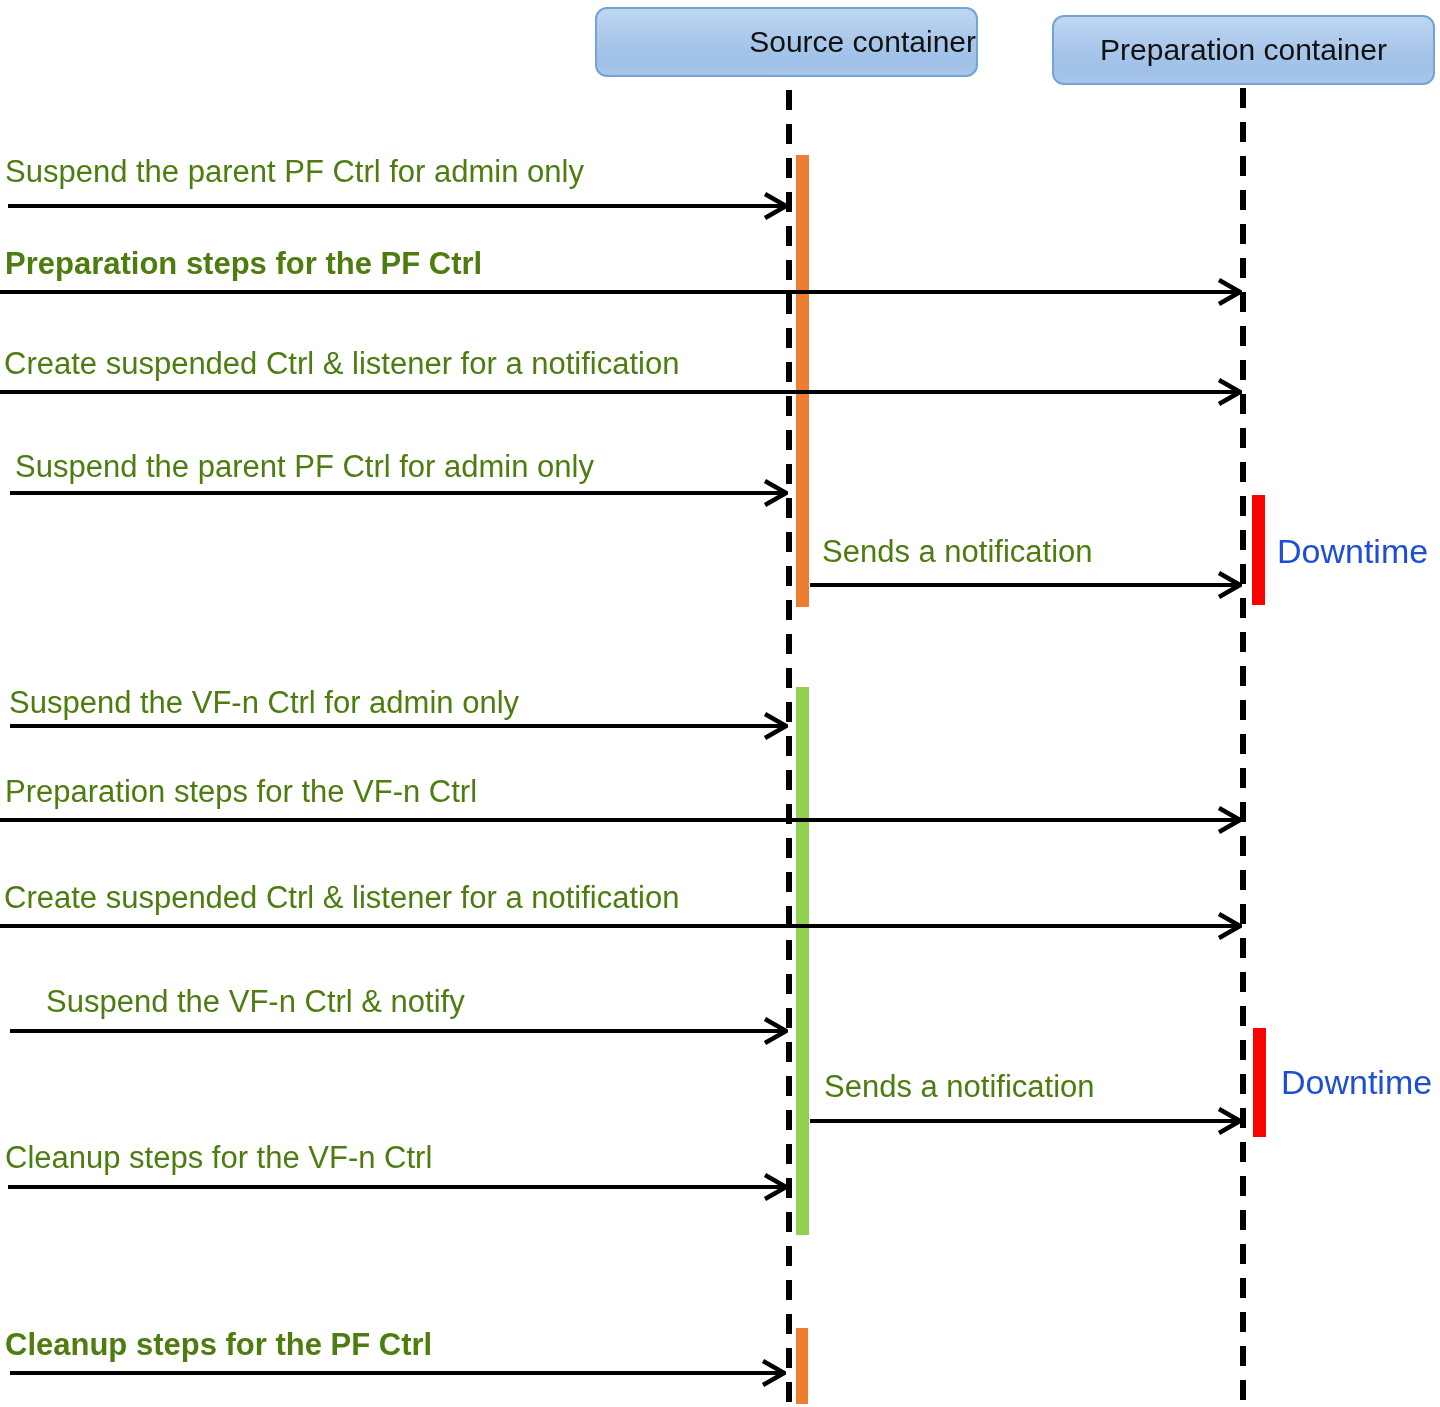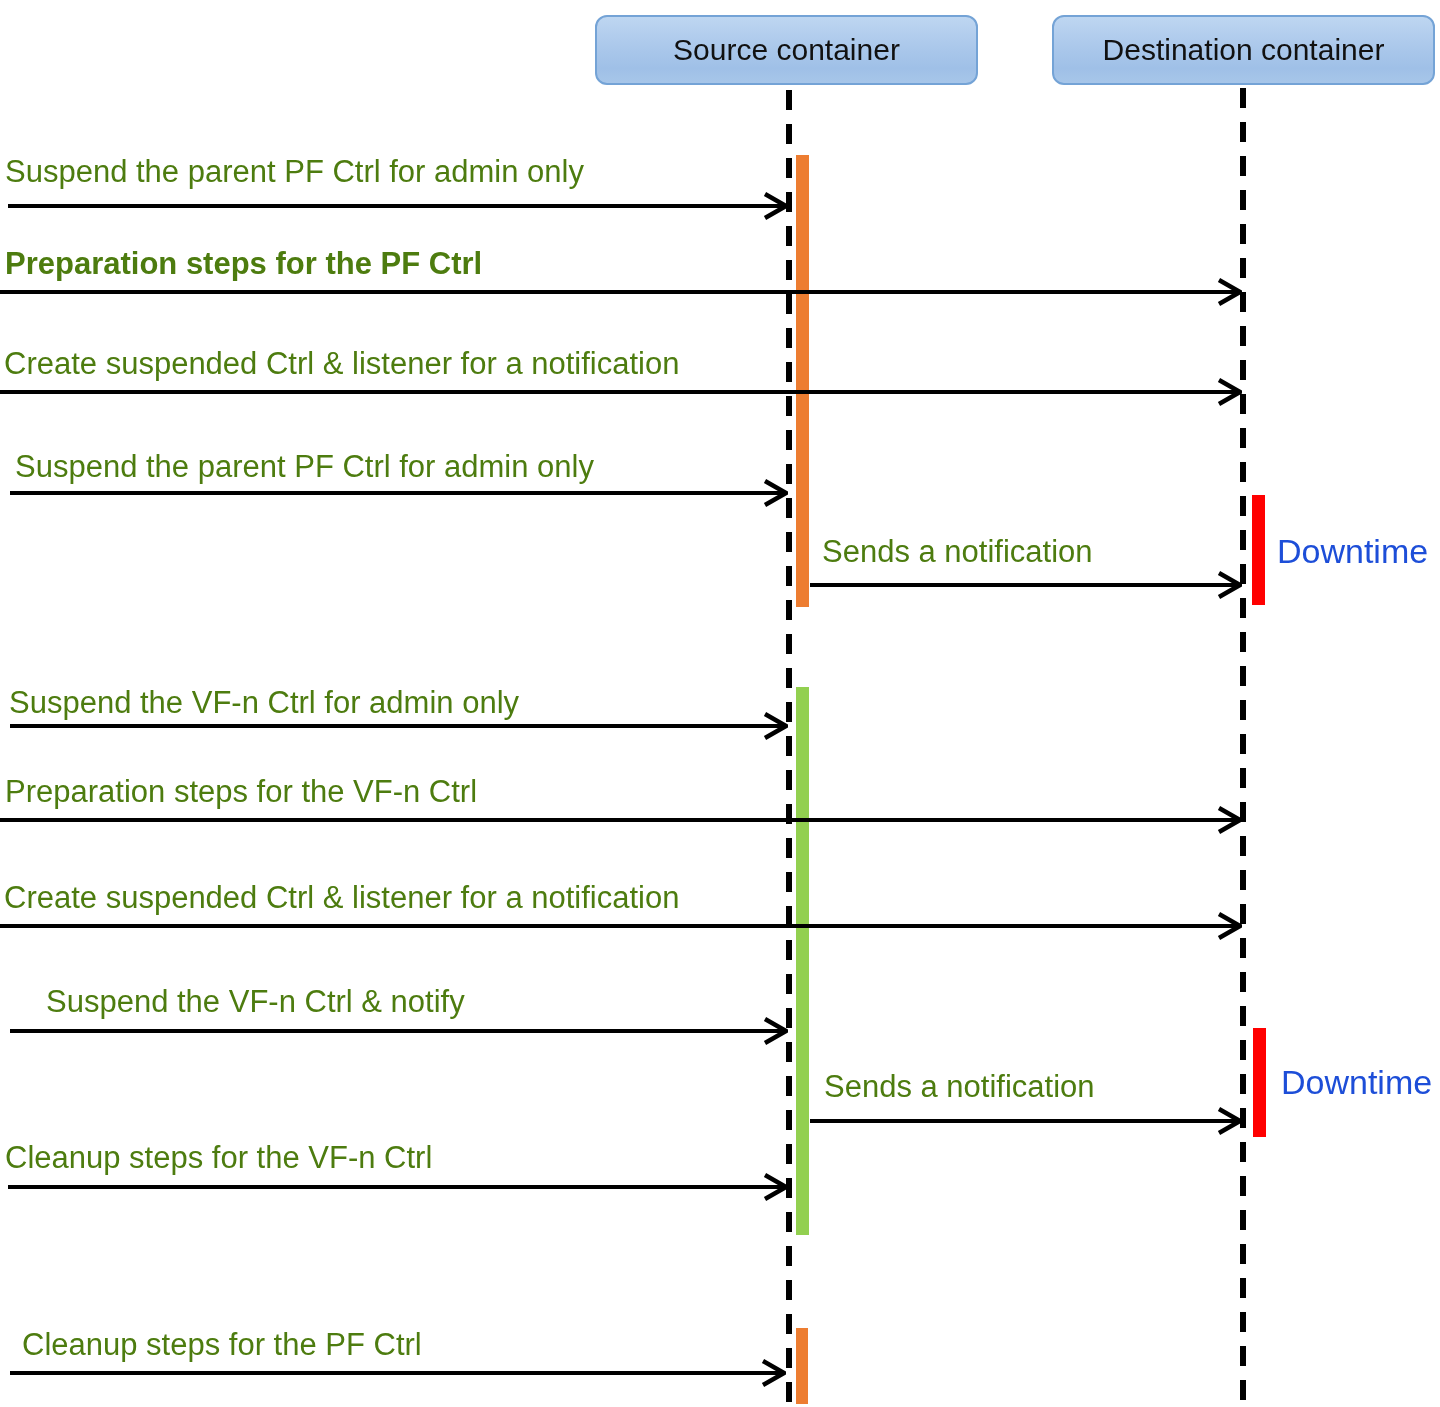--- a/index.html
+++ b/index.html
@@ -16,25 +16,25 @@
   .msg-label{position:absolute;font-size:31px;color:#4d7c0f;white-space:nowrap;line-height:38px;}
   .msg-line{position:absolute;height:4px;background:#000;}
   .arrowhead{position:absolute;width:26px;height:28px;}
   .downtime{position:absolute;font-size:34px;color:#1d4ed8;white-space:nowrap;line-height:40px;}
 </style>
 </head>
 <body>
 
 <div class="canvas">
 
-  <div class="actor-box" style="left:595px;top:15px;">
+  <div class="actor-box" style="left:595px;top:7px;justify-content:flex-end;">
     <span>Source container</span>
   </div>
   <div class="actor-box" style="left:1052px;top:15px;">
-    <span>Destination container</span>
+    <span>Preparation container</span>
   </div>
 
   <div class="lifeline" style="left:786px;top:90px;height:1317px;"></div>
   <div class="lifeline" style="left:1240px;top:88px;height:1319px;"></div>
 
   <div class="bar" style="left:796px;top:155px;width:13px;height:452px;background:#ED7D31;"></div>
   <div class="bar" style="left:796px;top:687px;width:13px;height:548px;background:#92D050;"></div>
   <div class="bar" style="left:796px;top:1328px;width:12px;height:76px;background:#ED7D31;"></div>
   <div class="bar" style="left:1252px;top:495px;width:13px;height:110px;background:#FF0000;"></div>
   <div class="bar" style="left:1253px;top:1028px;width:13px;height:109px;background:#FF0000;"></div>
@@ -98,21 +98,21 @@
   <svg class="arrowhead" style="left:1216px;top:1107px;" viewBox="0 0 26 28">
       <polyline points="3,2 24,14 3,26" stroke="#000" stroke-width="4.5" fill="none"></polyline>
     </svg>
 
   <div class="msg-label" style="left:5px;top:1139px;">Cleanup steps for the VF-n Ctrl</div>
   <div class="msg-line" style="left:8px;top:1185px;width:776px;"></div>
   <svg class="arrowhead" style="left:762px;top:1173px;" viewBox="0 0 26 28">
       <polyline points="3,2 24,14 3,26" stroke="#000" stroke-width="4.5" fill="none"></polyline>
     </svg>
 
-  <div class="msg-label" style="left:22px;top:1326px;">Cleanup steps for the PF Ctrl</div>
+  <div class="msg-label" style="left:5px;top:1326px;font-weight:bold;">Cleanup steps for the PF Ctrl</div>
   <div class="msg-line" style="left:10px;top:1371px;width:772px;"></div>
   <svg class="arrowhead" style="left:760px;top:1359px;" viewBox="0 0 26 28">
       <polyline points="3,2 24,14 3,26" stroke="#000" stroke-width="4.5" fill="none"></polyline>
     </svg>
 
   <div class="downtime" style="left:1277px;top:531px;">Downtime</div>
   <div class="downtime" style="left:1281px;top:1062px;">Downtime</div>
 
 </div>
 

